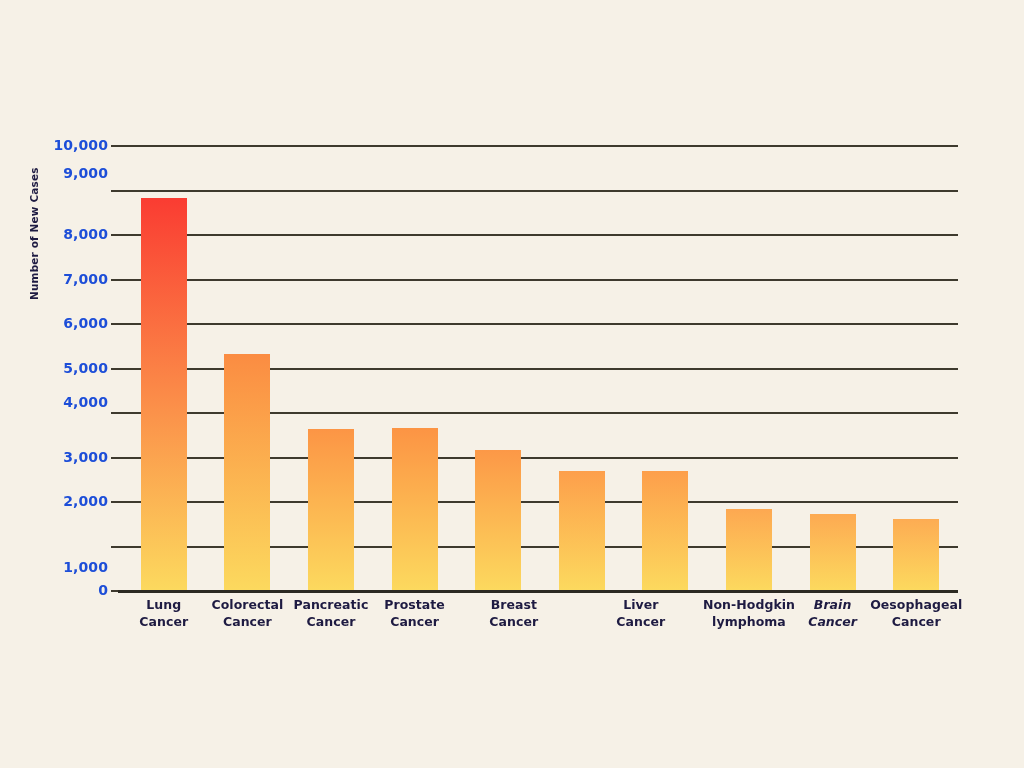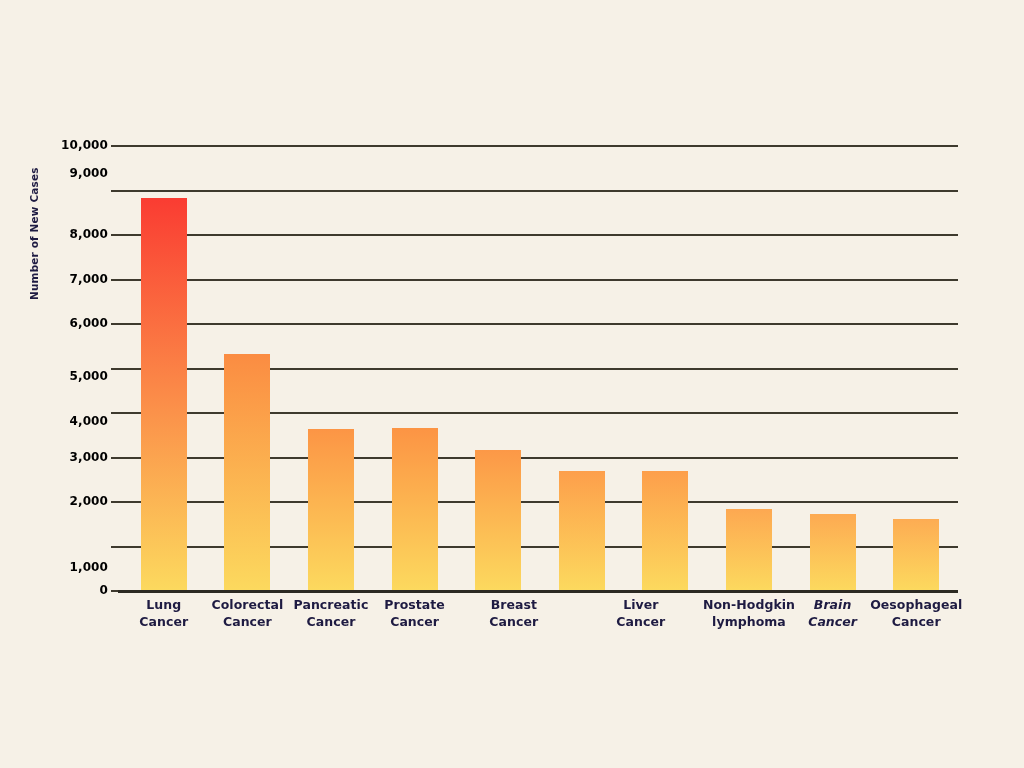--- a/index.html
+++ b/index.html
@@ -69,23 +69,23 @@
     left: -11px;
     width: 12px;
     height: 0;
     border-top: 2.2px solid #3E3A2E;
   }
 
   .y-tick-label {
     position: absolute;
     right: 0;
     text-align: right;
-    font-size: 12px;
+    font-size: 14px;
     font-weight: 700;
-    color: #000000;
+    color: #1d4ed8;
     transform: translateY(-50%);
     white-space: nowrap;
     letter-spacing: 0.1px;
   }
   .y-tick-labels {
     position: absolute;
     left: 0;
     top: 145px;
     width: 108px;
     height: 445px;
@@ -131,22 +131,22 @@
 
 <div id="chart-root">
 
   <div class="y-axis-title">Number of New Cases</div>
 
   <div class="y-tick-labels" id="y-tick-labels">
       <div class="y-tick-label" style="top: 445px;">0</div>
       <div class="y-tick-label" style="top: 422px;">1,000</div>
       <div class="y-tick-label" style="top: 356px; margin-left: 19px;">2,000</div>
       <div class="y-tick-label" style="top: 311.5px;">3,000</div>
-      <div class="y-tick-label" style="top: 276px; margin-left: 36px;">4,000</div>
-      <div class="y-tick-label" style="top: 222.5px; margin-top: 8px;">5,000</div>
+      <div class="y-tick-label" style="top: 257px; margin-left: 36px;">4,000</div>
+      <div class="y-tick-label" style="top: 222.5px;">5,000</div>
       <div class="y-tick-label" style="top: 178px;">6,000</div>
       <div class="y-tick-label" style="top: 133.5px;">7,000</div>
       <div class="y-tick-label" style="top: 89px;">8,000</div>
       <div class="y-tick-label" style="top: 28px;">9,000</div>
       <div class="y-tick-label" style="top: 0px;">10,000</div>
     </div>
 
   <div class="plot" id="plot-area">
       <div class="tick-stub" style="top: 445px;"></div>
       <div class="gridline" style="top: 400.5px;"></div>

